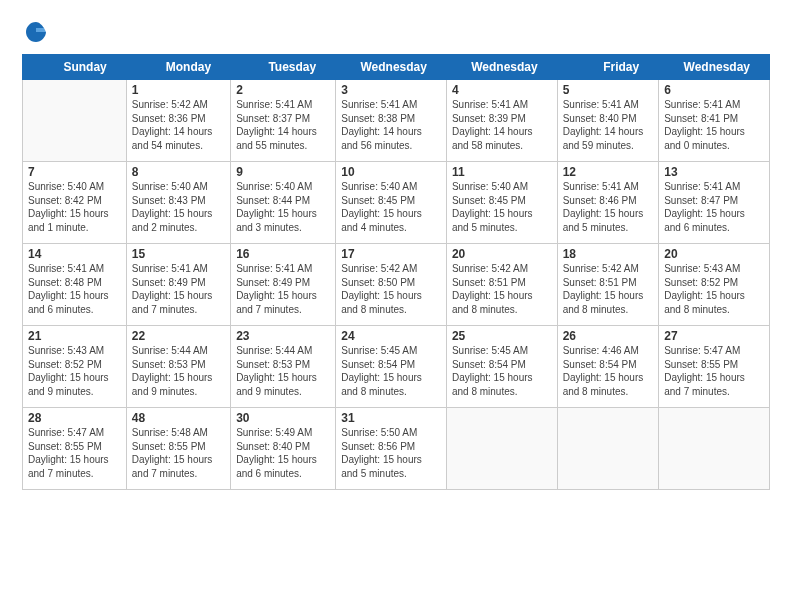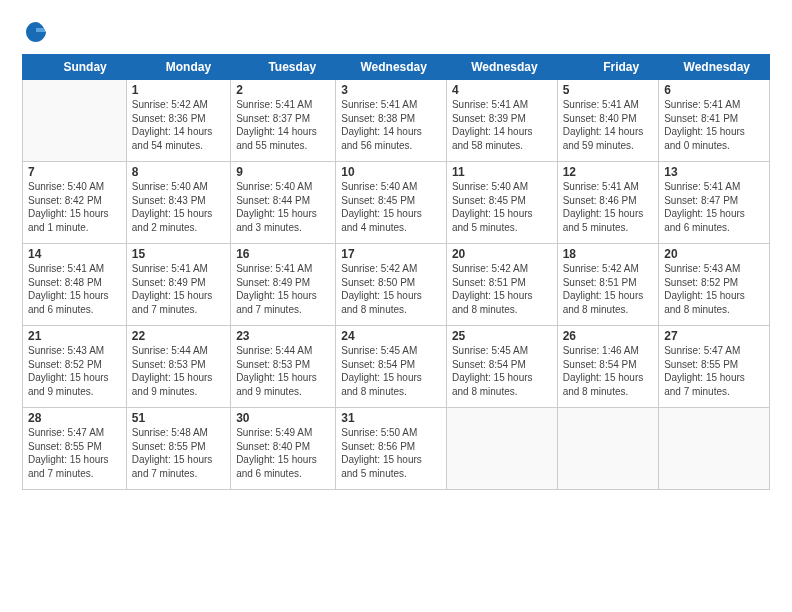--- a/index.html
+++ b/index.html
@@ -311,21 +311,21 @@
           </td>
           <td>
             <span class="day-num">25</span>
             <div class="day-info" style="white-space: pre-line;">Sunrise: 5:45 AM
 Sunset: 8:54 PM
 Daylight: 15 hours
 and 8 minutes.</div>
           </td>
           <td>
             <span class="day-num">26</span>
-            <div class="day-info" style="white-space: pre-line;">Sunrise: 1:46 AM
+            <div class="day-info" style="white-space: pre-line;">Sunrise: 4:46 AM
 Sunset: 8:54 PM
 Daylight: 15 hours
 and 8 minutes.</div>
           </td>
           <td>
             <span class="day-num">27</span>
             <div class="day-info" style="white-space: pre-line;">Sunrise: 5:47 AM
 Sunset: 8:55 PM
 Daylight: 15 hours
 and 7 minutes.</div>
@@ -333,21 +333,21 @@
         </tr>
         <tr>
           <td>
             <span class="day-num">28</span>
             <div class="day-info" style="white-space: pre-line;">Sunrise: 5:47 AM
 Sunset: 8:55 PM
 Daylight: 15 hours
 and 7 minutes.</div>
           </td>
           <td>
-            <span class="day-num">51</span>
+            <span class="day-num">48</span>
             <div class="day-info" style="white-space: pre-line;">Sunrise: 5:48 AM
 Sunset: 8:55 PM
 Daylight: 15 hours
 and 7 minutes.</div>
           </td>
           <td>
             <span class="day-num">30</span>
             <div class="day-info" style="white-space: pre-line;">Sunrise: 5:49 AM
 Sunset: 8:40 PM
 Daylight: 15 hours

